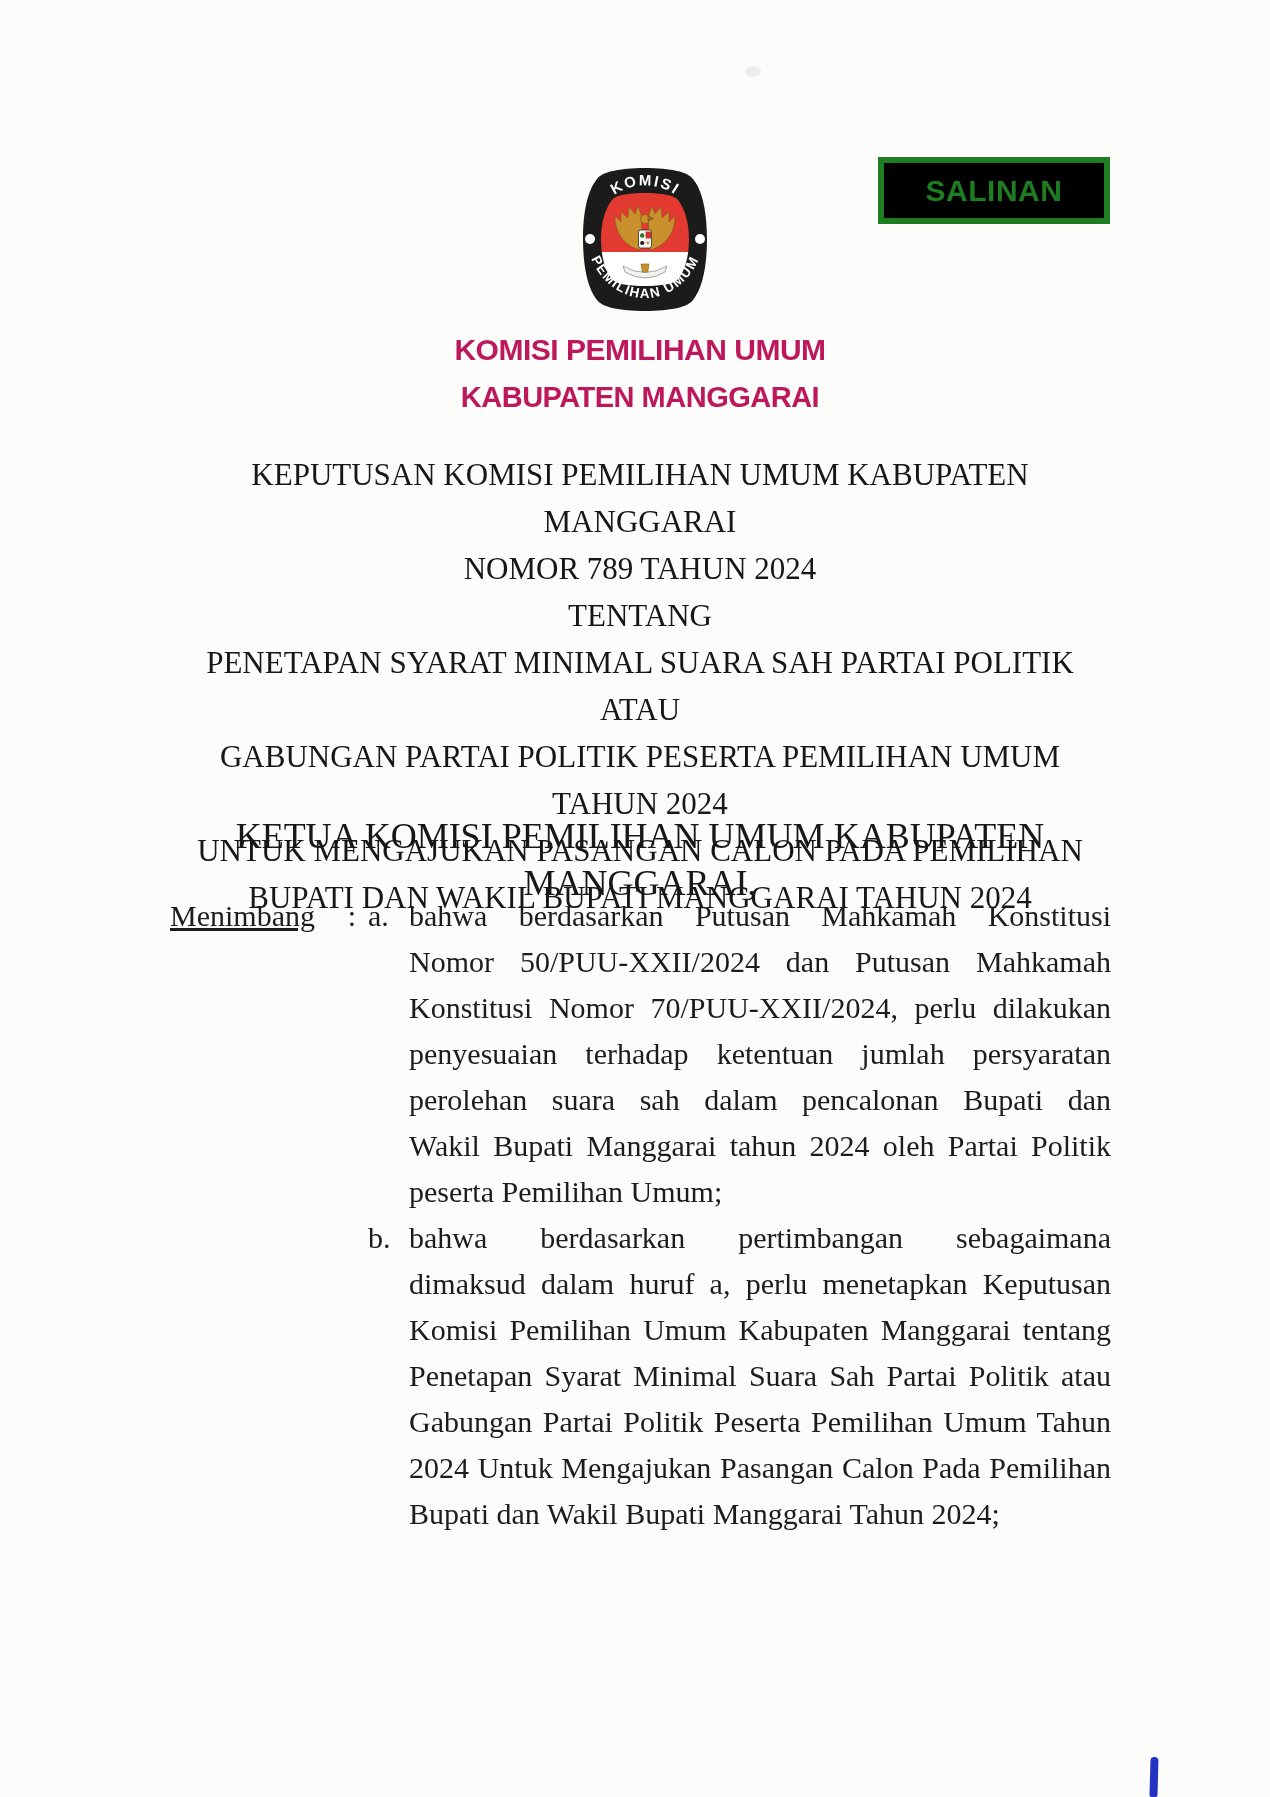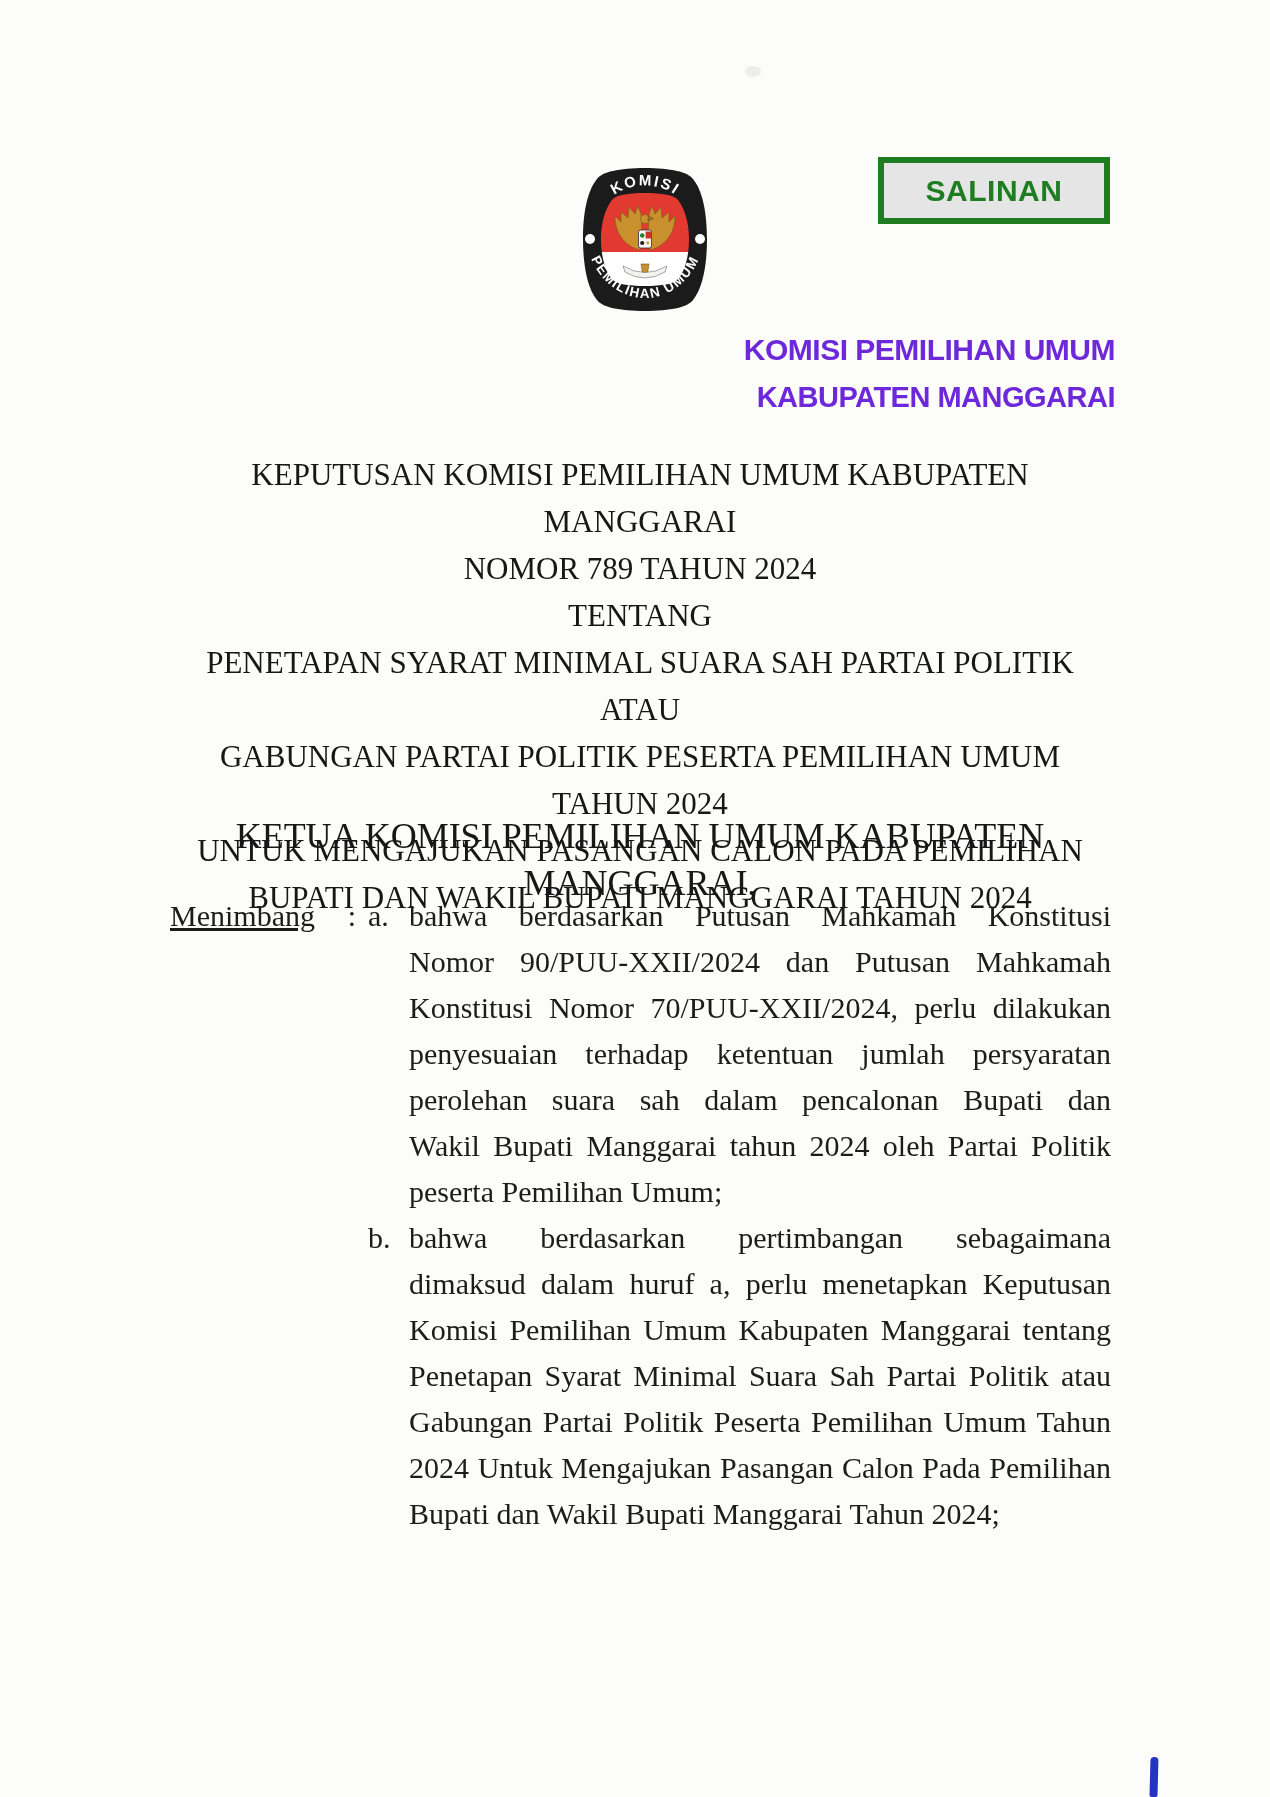--- a/index.html
+++ b/index.html
@@ -7,29 +7,29 @@
     position:relative; width:1270px; height:1797px; margin:0 auto;
     background:#fcfcfa; overflow:hidden;
     font-family:"Liberation Serif","DejaVu Serif",serif; color:#1d1d1d;
   }
   .abs { position:absolute; }
 
   
   .logo { left:575px; top:166px; width:140px; height:147px; }
   .stamp {
     left:878px; top:157px; width:232px; height:67px; box-sizing:border-box;
-    background:#e5e5e5; border:6px solid #1e7d20;
+    background:#000000; border:6px solid #1e7d20;
     display:flex; align-items:center; justify-content:center;
     font-family:"Liberation Sans","DejaVu Sans",sans-serif;
     font-weight:bold; font-size:30px; letter-spacing:0.5px; color:#1e7d20;
   }
   .org {
-    left:165px; top:326px; width:950px; text-align:right;
+    left:165px; top:326px; width:950px; text-align:center;
     font-family:"Liberation Sans","DejaVu Sans",sans-serif;
-    font-weight:bold; color:#6d28d9;
+    font-weight:bold; color:#be185d;
   }
   .org-line1 { font-size:30px; line-height:48px; letter-spacing:-0.5px; }
   .org-line2 { font-size:29px; line-height:46px; letter-spacing:-0.5px; }
 
   
   .titleblock {
     left:165px; top:451px; width:950px; text-align:center;
     font-size:31px; line-height:47px; color:#171717;
   }
   .salutation {
@@ -122,21 +122,21 @@
 
   <div class="abs considerations">
     <div class="c-label">Menimbang</div>
     <div class="c-colon">:</div>
     <div class="c-items">
       <div class="c-item">
         <div class="c-marker">a.</div>
         <div class="c-lines">
 
         <div class="cline">bahwa berdasarkan Putusan Mahkamah Konstitusi</div>
-            <div class="cline">Nomor 90/PUU-XXII/2024 dan Putusan Mahkamah</div>
+            <div class="cline">Nomor 50/PUU-XXII/2024 dan Putusan Mahkamah</div>
             <div class="cline">Konstitusi Nomor 70/PUU-XXII/2024, perlu dilakukan</div>
             <div class="cline">penyesuaian terhadap ketentuan jumlah persyaratan</div>
             <div class="cline">perolehan suara sah dalam pencalonan Bupati dan</div>
             <div class="cline">Wakil Bupati Manggarai tahun 2024 oleh Partai Politik</div>
             <div class="cline last">peserta Pemilihan Umum;</div>
           </div>
       </div>
       <div class="c-item">
         <div class="c-marker">b.</div>
         <div class="c-lines">

